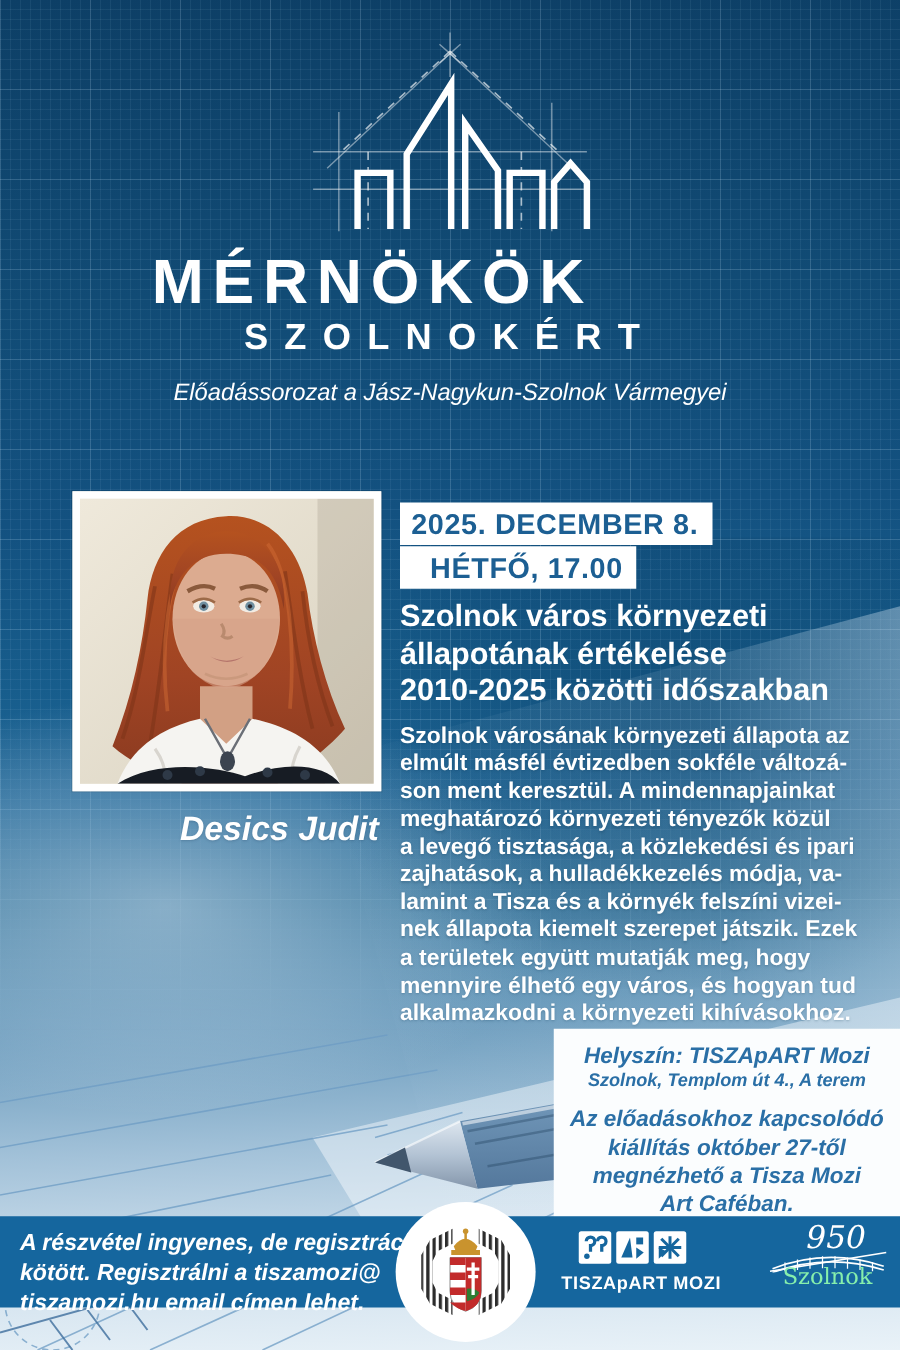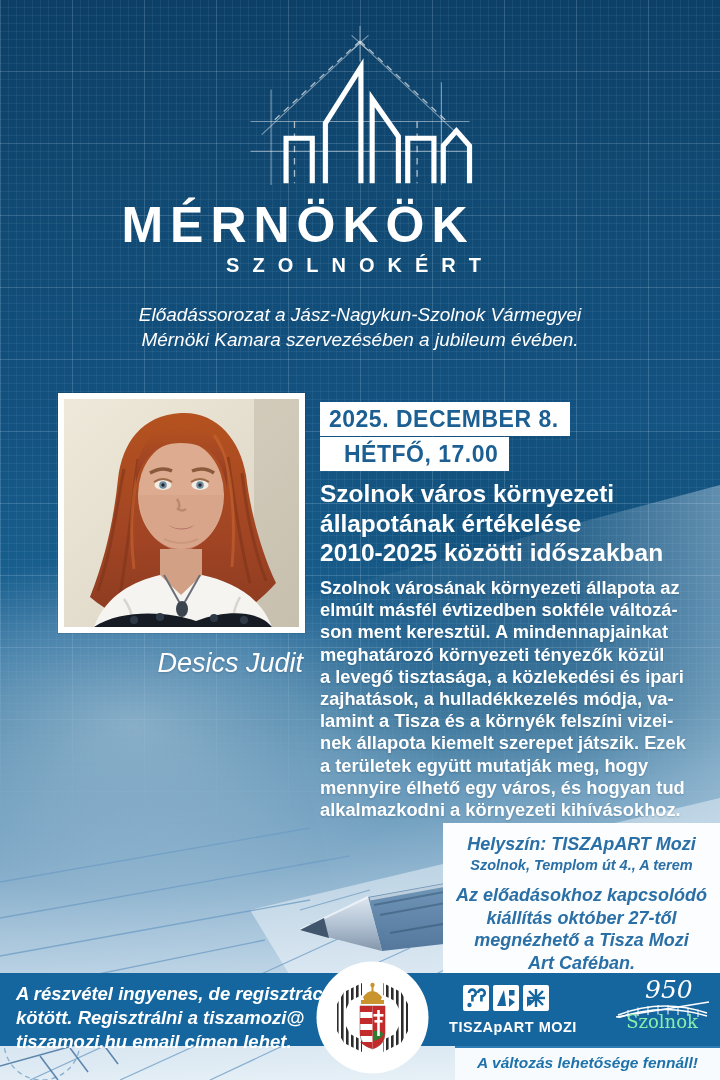--- a/index.html
+++ b/index.html
@@ -31,21 +31,21 @@
     background:linear-gradient(100deg, transparent 0%, rgba(220,236,248,0.12) 45%,
       rgba(228,240,250,0.35) 66%, rgba(244,250,254,0.55) 85%, rgba(250,253,255,0.6) 100%);}
   .bg-blueprint{position:absolute;left:0;top:790px;width:720px;height:290px;}
   .bg-pencil{position:absolute;left:250px;top:825px;width:470px;height:160px;}
 
   
   .logo-mark{position:absolute;left:243px;top:20px;width:234px;height:172px;}
   .title-1{position:absolute;left:0;top:196px;width:596px;text-align:center;
     color:#fff;font-size:50px;font-weight:800;letter-spacing:7px;}
   .title-2{position:absolute;left:0;top:254px;width:720px;text-align:center;
-    color:#fff;font-size:20px;font-weight:700;letter-spacing:13px;}
+    color:#fff;font-size:29px;font-weight:700;letter-spacing:13px;}
   .subtitle{position:absolute;left:0;top:302px;width:720px;text-align:center;
     color:#fff;font-size:19px;font-weight:400;font-style:italic;line-height:25px;}
 
   
   .photo-frame{position:absolute;left:58px;top:393px;width:235px;height:228px;
     border:6px solid #ffffff;background:#e9e3d5;box-shadow:0 0 0 1px rgba(0,0,0,0.08);}
   .photo-frame svg{display:block;}
 
   
   .badge{position:absolute;left:320px;background:#ffffff;color:#1c5f93;
@@ -55,21 +55,21 @@
   .badge.time{top:437px;padding-left:24px;}
   .talk-title{position:absolute;left:320px;top:479px;width:392px;
     color:#fff;font-size:24.5px;font-weight:800;line-height:29.5px;}
   .talk-desc{position:absolute;left:320px;top:577px;width:398px;
     color:#fff;font-size:18.3px;font-weight:700;line-height:22.2px;
     text-shadow:0 1px 2px rgba(10,50,80,0.25);}
 
   
   .speaker{position:absolute;left:10px;top:648px;width:293px;text-align:right;
     color:#fff;font-style:italic;text-shadow:0 1px 2px rgba(30,60,90,0.25);}
-  .speaker .name{font-size:27px;font-weight:400;margin-bottom:24px;}
+  .speaker .name{font-size:27px;font-weight:700;margin-bottom:24px;}
   .speaker .role{font-size:21px;font-weight:600;line-height:27.5px;color:#f4f8fb;}
 
   
   .venue-card{position:absolute;left:443px;top:823px;width:277px;height:151px;
     background:#fbfdfe;color:#2a6fa6;font-style:italic;text-align:center;}
   .venue-card .v-name{margin-top:11px;font-size:18px;font-weight:800;}
   .venue-card .v-addr{margin-top:2px;font-size:14.5px;font-weight:600;}
   .venue-card .v-exh{margin-top:11px;font-size:18px;font-weight:800;line-height:22.5px;}
 
   
@@ -174,21 +174,20 @@
       <path d="M138,170 V80 L166,120 V170"></path>
       <path d="M176,170 V122 H204 V170"></path>
       <path d="M214,170 V130 L228,114 L242,130 V170"></path>
     </g>
   </svg>
 
   <div class="title-1">MÉRNÖKÖK</div>
   <div class="title-2">SZOLNOKÉRT</div>
   <div class="subtitle">
     <div>Előadássorozat a Jász-Nagykun-Szolnok Vármegyei</div>
-    <div>Mérnöki Kamara szervezésében a jubileum évében.</div>
   </div>
 
   <div class="photo-frame">
     <svg width="235" height="228" viewBox="0 0 235 228">
       <defs>
         <linearGradient id="pbg" x1="0" y1="0" x2="1" y2="1">
           <stop offset="0" stop-color="#efe9db"></stop>
             <stop offset="1" stop-color="#d9d2c0"></stop>
         </linearGradient>
         <linearGradient id="hairg" x1="0" y1="0" x2="0" y2="1">
@@ -356,17 +355,14 @@
           <line x1="44" y1="7" x2="44" y2="16.5"></line>
         <line x1="54" y1="7" x2="54" y2="16.5"></line>
           <line x1="64" y1="8" x2="64" y2="17"></line>
         <line x1="74" y1="9.5" x2="74" y2="18"></line>
           <line x1="84" y1="11.5" x2="84" y2="19"></line>
       </g>
     </g>
   </svg>
   <div class="szolnok-name">Szolnok</div>
 
-  <div class="slogan-strip">
-    <div>A változás lehetősége fennáll!</div>
-  </div>
 
 </div>
 
 </body></html>

